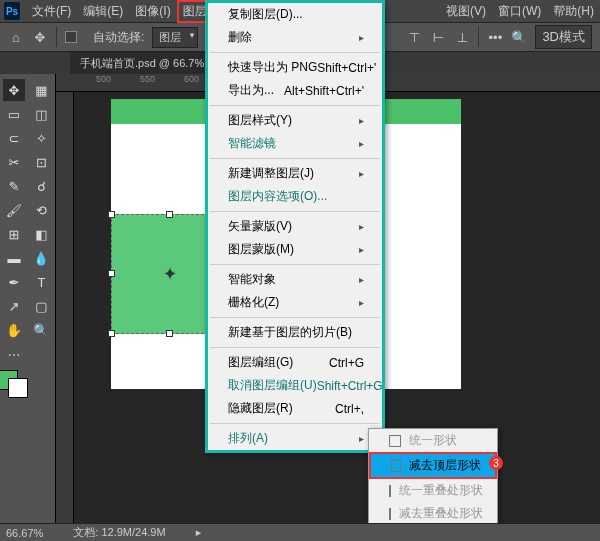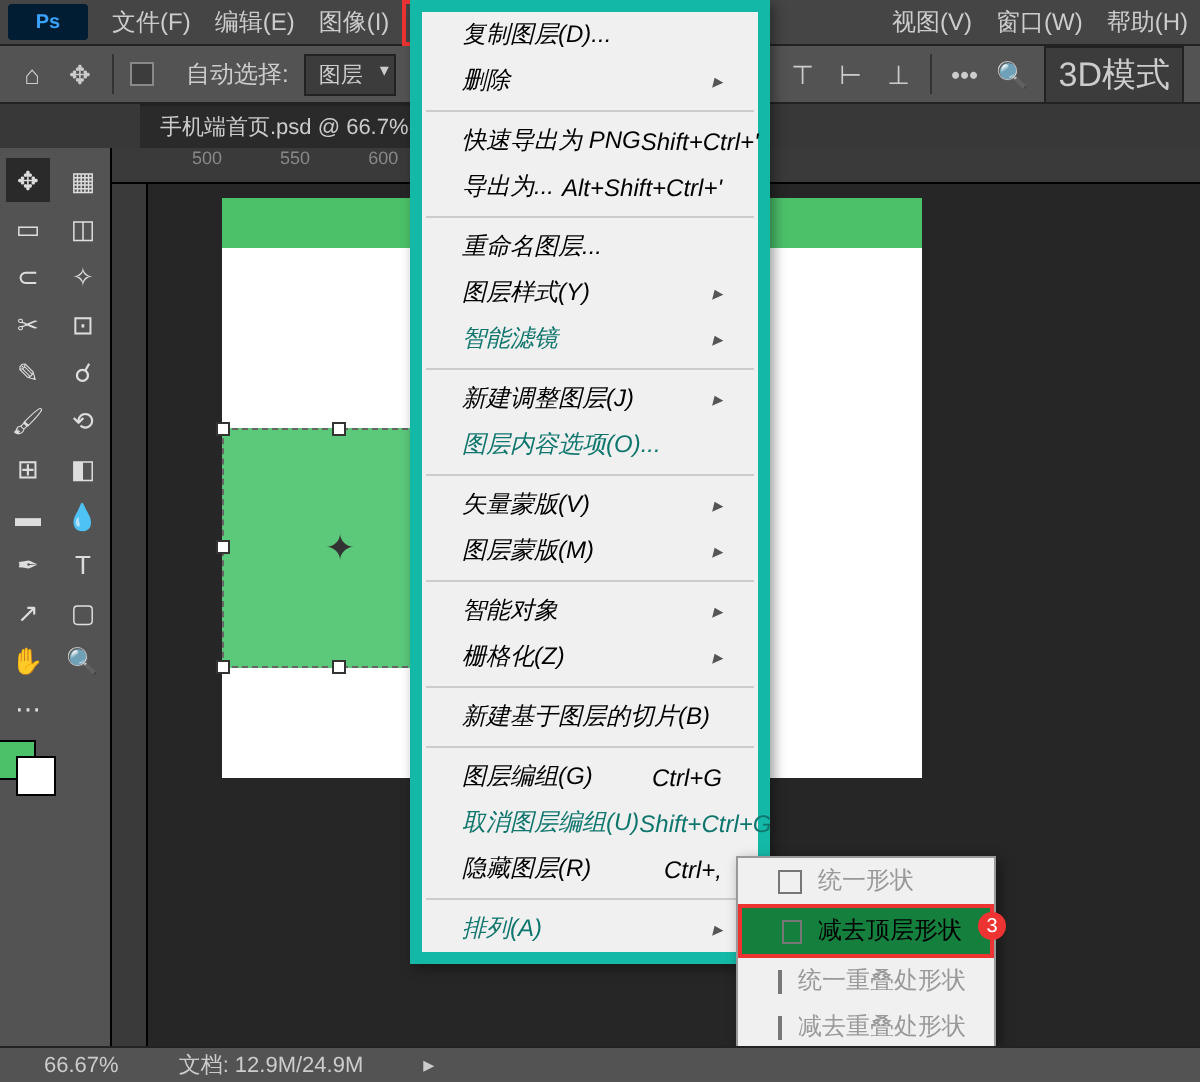--- a/index.html
+++ b/index.html
@@ -1,18 +1,18 @@
 <!DOCTYPE html>
 <html><head>
 <meta charset="utf-8">
 <style>
   * { box-sizing: border-box; margin: 0; padding: 0; }
   body { font-family: "Microsoft YaHei", sans-serif; font-size: 12px; background:#2a2a2a; color:#ccc; width:600px; height:541px; overflow:hidden; position:relative; }
   .menubar { background:#454545; display:flex; align-items:center; height:22px; padding-left:4px; }
-  .menubar .ps { width:40px; height:18px; background:#001d33; color:#3aa3ff; font-size:10px; font-weight:bold; display:flex; align-items:center; justify-content:center; margin-right:6px; border-radius:2px;}
+  .menubar .ps { width:16px; height:18px; background:#001d33; color:#3aa3ff; font-size:10px; font-weight:bold; display:flex; align-items:center; justify-content:center; margin-right:6px; border-radius:2px;}
   .menubar .mi { padding:3px 6px; cursor:default; }
   .menubar .mi.hl { border:2px solid #e33; padding:1px 4px; position:relative; }
   .badge { position:absolute; background:#e33; color:#fff; border-radius:50%; width:14px; height:14px; font-size:10px; display:flex; align-items:center; justify-content:center; }
   .optbar { background:#535353; height:30px; display:flex; align-items:center; gap:8px; padding:0 8px; border-top:1px solid #222; border-bottom:1px solid #222;}
   .optbar .sep { width:1px; height:20px; background:#333; }
   .optbar .dd { background:#3c3c3c; border:1px solid #222; padding:2px 16px 2px 6px; font-size:11px; position:relative;}
   .optbar .dd::after{content:"▾"; position:absolute; right:3px; top:2px; font-size:9px;}
   .optbar .ic { width:16px; height:16px; display:flex; align-items:center; justify-content:center; color:#ccc; font-size:13px;}
   .tabrow { background:#383838; height:22px; display:flex; align-items:flex-end; padding-left:70px;}
   .tab { background:#2a2a2a; padding:3px 10px; font-size:11px; color:#ccc; border-top:1px solid #222; }
@@ -25,31 +25,31 @@
   .sw1{position:absolute;width:20px;height:20px;background:#4cc16a;border:1px solid #000;left:2px;top:0;}
   .sw2{position:absolute;width:20px;height:20px;background:#fff;border:1px solid #000;left:12px;top:8px;}
   .canvaswrap { flex:1; background:#262626; position:relative; overflow:hidden;}
   .ruler-h{height:18px;background:#3a3a3a;border-bottom:1px solid #000;display:flex;color:#888;font-size:9px;padding-left:40px;gap:29px;}
   .ruler-v{position:absolute;left:0;top:18px;width:18px;height:500px;background:#3a3a3a;border-right:1px solid #000;}
   .artboard{position:absolute;left:55px;top:25px;width:350px;height:290px;background:#fff;}
   .greenbar{background:#4cc16a;height:25px;}
   .shape{position:absolute;left:55px;top:140px;width:118px;height:120px;background:#5cc97a;border:1px dashed #666;}
   .handle{position:absolute;width:7px;height:7px;background:#fff;border:1px solid #333;}
   .anchor{position:absolute;left:50%;top:50%;transform:translate(-50%,-50%);font-size:18px;color:#333;}
-  .menu { position:absolute; background:#f0f0f0; color:#000; border:6px solid #14b8a6; box-shadow:2px 2px 6px rgba(0,0,0,.4);font-style:italic; }
+  .menu { position:absolute; background:#f0f0f0; color:#000; border:3px solid #14b8a6; box-shadow:2px 2px 6px rgba(0,0,0,.4); }
   .menu .row{display:flex;justify-content:space-between;align-items:center;padding:3px 18px 3px 20px;font-size:12px;white-space:nowrap;}
   .menu .row.dis{color:#0f766e;}
   .menu .div{height:1px;background:#ccc;margin:3px 2px;}
   .menu .arr::after{content:"▸";font-size:10px;margin-left:10px;color:#555;}
   .submenu{position:absolute;background:#f0f0f0;color:#000;border:1px solid #999;box-shadow:2px 2px 6px rgba(0,0,0,.4);}
   .submenu .row{display:flex;align-items:center;padding:3px 14px 3px 20px;font-size:12px;white-space:nowrap;gap:4px;}
   .submenu .row.dis{color:#999;}
-  .submenu .row.hl3{background:#15803d;border:2px solid #e33;position:relative;}
+  .submenu .row.hl3{background:#0ea5e9;border:2px solid #e33;position:relative;}
   .sicon{display:inline-block;width:12px;height:12px;border:1px solid #777;margin-right:4px;}
-  .statusbar{position:absolute;bottom:0;left:0;right:0;height:18px;background:#535353;display:flex;align-items:center;font-size:11px;padding-left:22px;gap:30px;color:#ccc;border-top:1px solid #222;}
+  .statusbar{position:absolute;bottom:0;left:0;right:0;height:18px;background:#535353;display:flex;align-items:center;font-size:11px;padding-left:6px;gap:30px;color:#ccc;border-top:1px solid #222;}
   .cb{display:inline-flex;align-items:center;gap:16px;}
   .cb .box{width:12px;height:12px;border:1px solid #888;background:#3c3c3c;}
 </style>
 </head>
 <body>
 
 <div class="menubar">
   <div class="ps">Ps</div>
   <div class="mi">文件(F)</div>
   <div class="mi">编辑(E)</div>
@@ -73,21 +73,21 @@
       <span>自动选择:</span>
     </span>
   <span class="dd">图层</span>
   <div style="flex:1"></div>
   <span class="ic">⊤</span>
   <span class="ic">⊢</span>
   <span class="ic">⊥</span>
   <span class="sep"></span>
   <span class="ic">•••</span>
   <span class="ic">🔍</span>
-  <span style="background:#3c3c3c;padding:2px 6px;border:1px solid #222;font-size:17px;">3D模式</span>
+  <span style="background:#3c3c3c;padding:2px 6px;border:1px solid #222;font-size:13px;">3D模式</span>
 </div>
 
 <div class="tabrow">
   <div class="tab">手机端首页.psd @ 66.7%(RGB,</div>
 </div>
 
 <div class="workrow">
   <div class="toolcol">
     <div class="t a">✥</div>
     <div class="t">▭</div>
@@ -157,23 +157,20 @@
   <div class="div"></div>
   <div class="row">
       <span>快速导出为 PNG</span>
       <span>Shift+Ctrl+'</span>
     </div>
   <div class="row">
       <span>导出为...</span>
       <span>Alt+Shift+Ctrl+'</span>
     </div>
   <div class="div"></div>
-  <div class="row">
-      <span>重命名图层...</span>
-    </div>
   <div class="row arr">
       <span>图层样式(Y)</span>
     </div>
   <div class="row dis arr">
       <span>智能滤镜</span>
     </div>
   <div class="div"></div>
   <div class="row arr">
       <span>新建调整图层(J)</span>
     </div>

